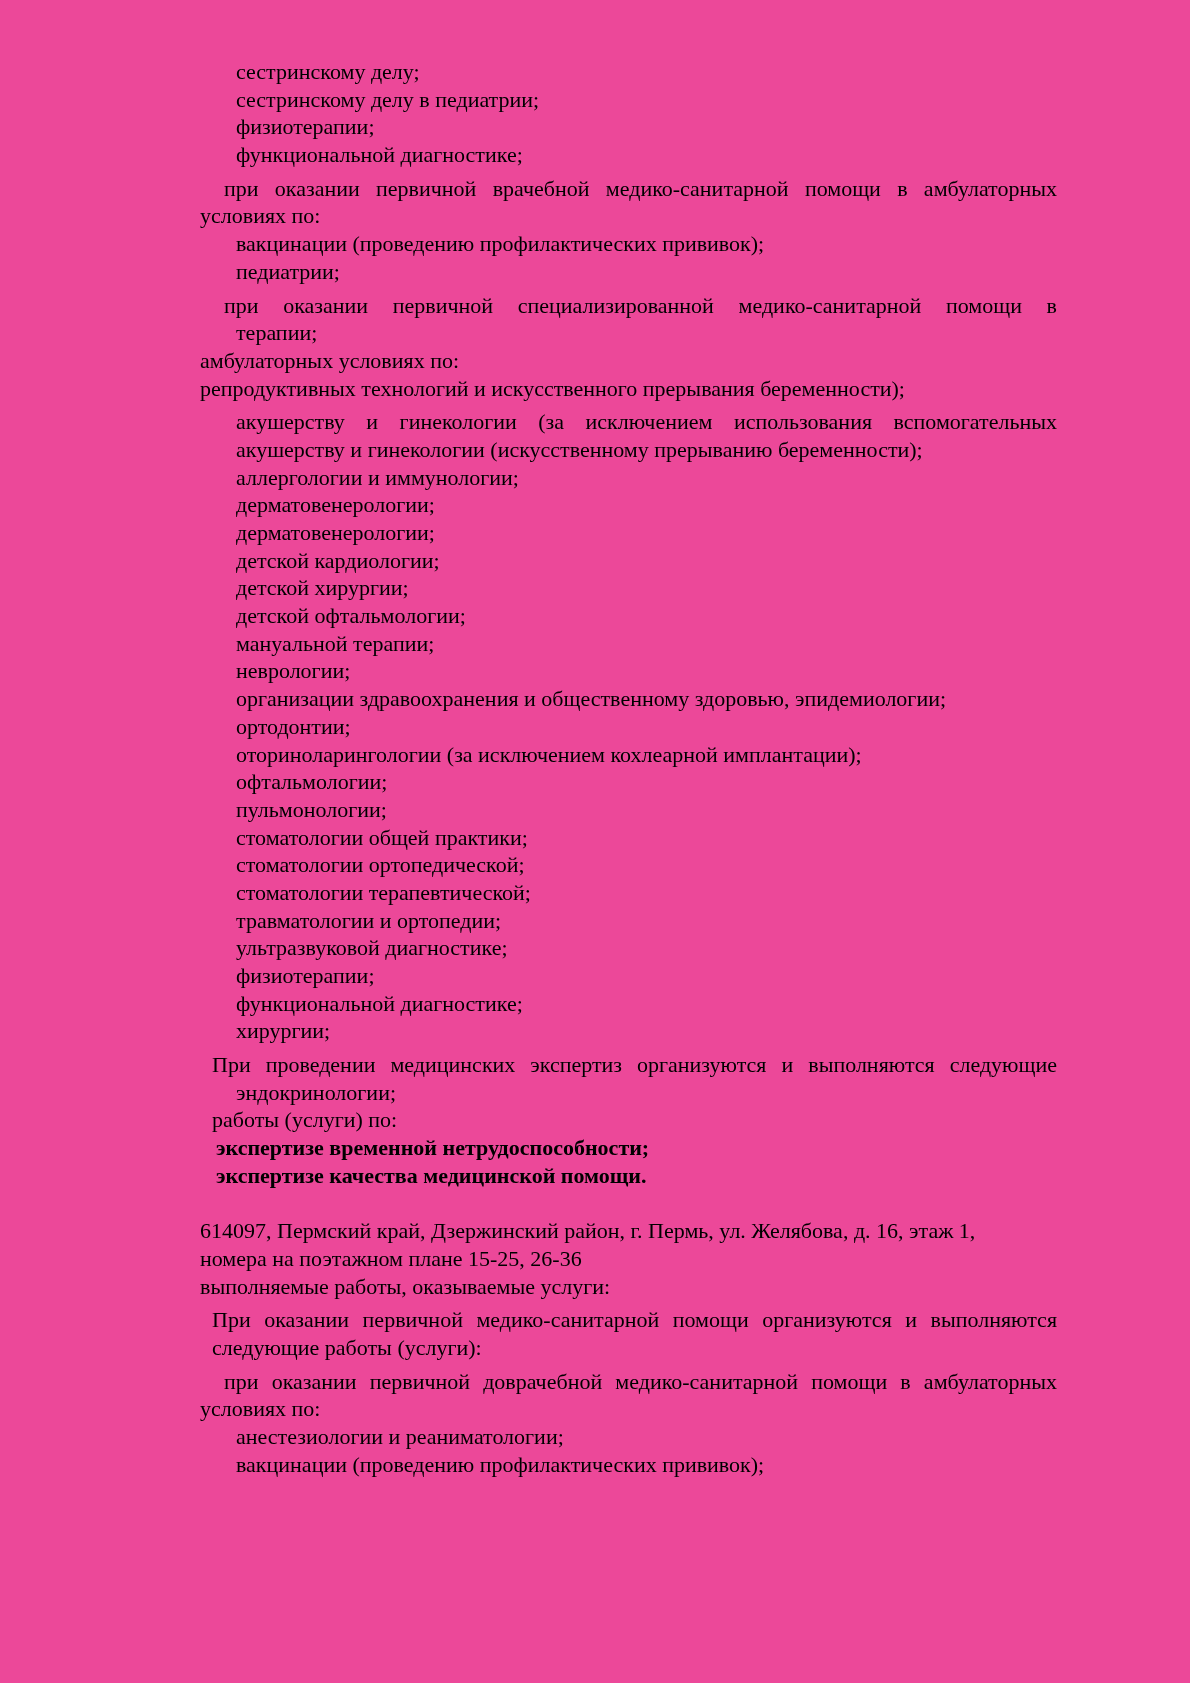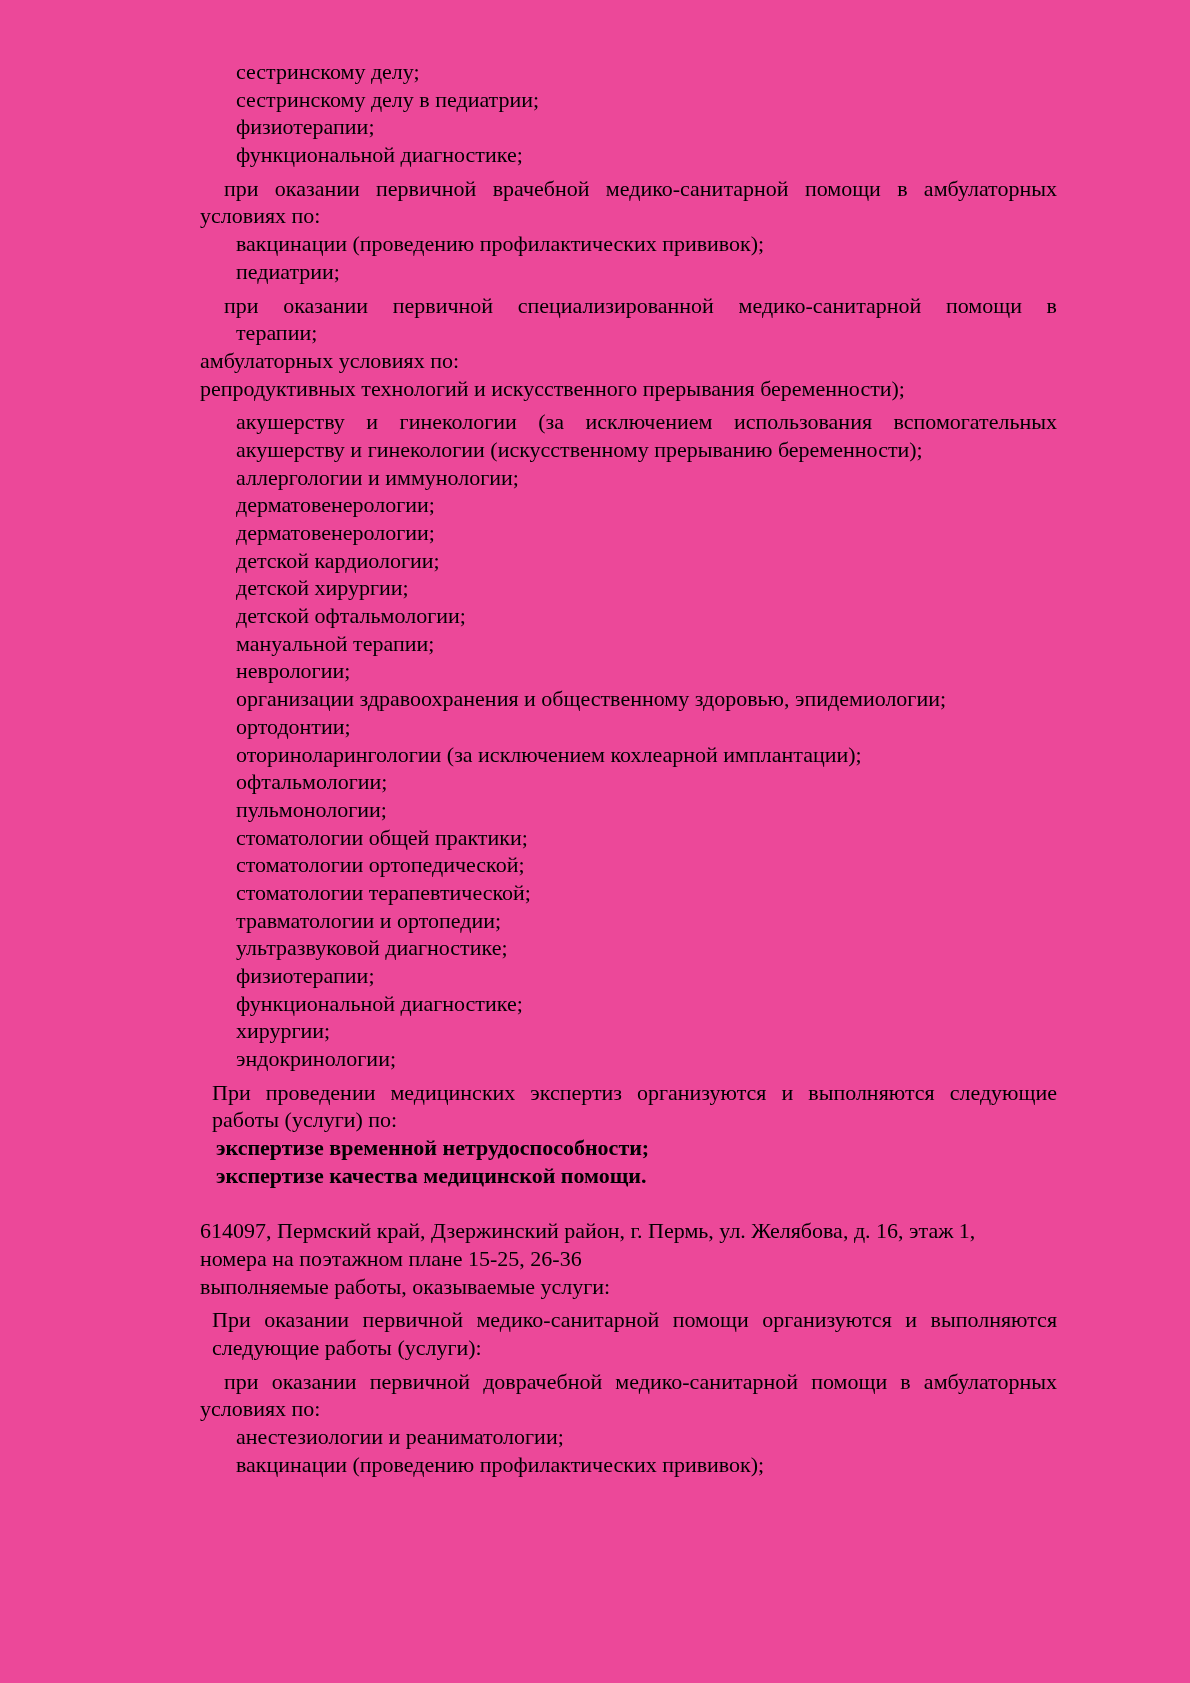--- a/index.html
+++ b/index.html
@@ -76,22 +76,22 @@
       <div class="line i4">офтальмологии;</div>
       <div class="line i4">пульмонологии;</div>
       <div class="line i4">стоматологии общей практики;</div>
       <div class="line i4">стоматологии ортопедической;</div>
       <div class="line i4">стоматологии терапевтической;</div>
       <div class="line i4">травматологии и ортопедии;</div>
       <div class="line i4">ультразвуковой диагностике;</div>
       <div class="line i4">физиотерапии;</div>
       <div class="line i4">функциональной диагностике;</div>
       <div class="line i4">хирургии;</div>
+      <div class="line i1 just">При проведении медицинских экспертиз организуются и выполняются следующие</div>
       <div class="line i4">эндокринологии;</div>
-      <div class="line i1 just">При проведении медицинских экспертиз организуются и выполняются следующие</div>
       <div class="line i1">работы (услуги) по:</div>
       <div class="line i2">экспертизе временной нетрудоспособности;</div>
       <div class="line i2">экспертизе качества медицинской помощи.</div>
       <div class="line i0 blank"></div>
       <div class="line i0">614097, Пермский край, Дзержинский район, г. Пермь, ул. Желябова, д. 16, этаж 1,</div>
       <div class="line i0">номера на поэтажном плане 15-25, 26-36</div>
       <div class="line i0">выполняемые работы, оказываемые услуги:</div>
       <div class="line i1 just">При оказании первичной медико-санитарной помощи организуются и выполняются</div>
       <div class="line i1">следующие работы (услуги):</div>
       <div class="line i3 just">при оказании первичной доврачебной медико-санитарной помощи в амбулаторных</div>

